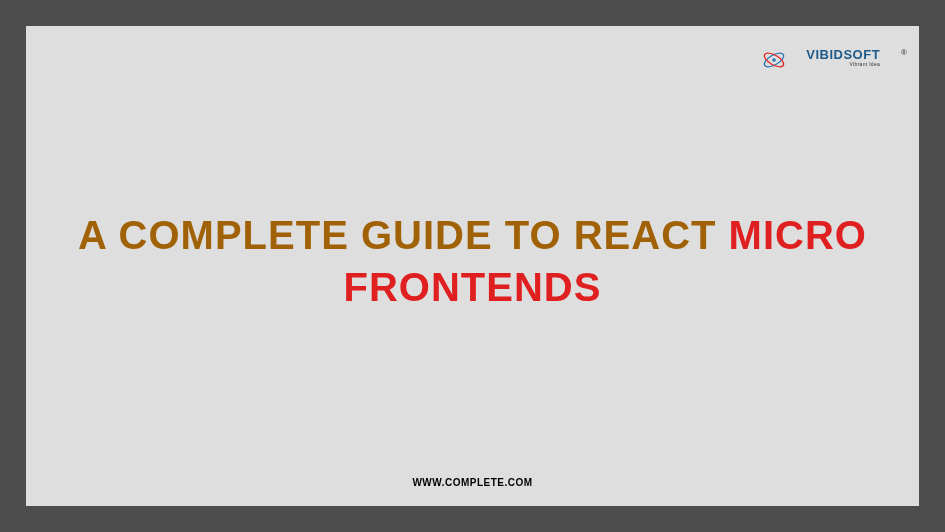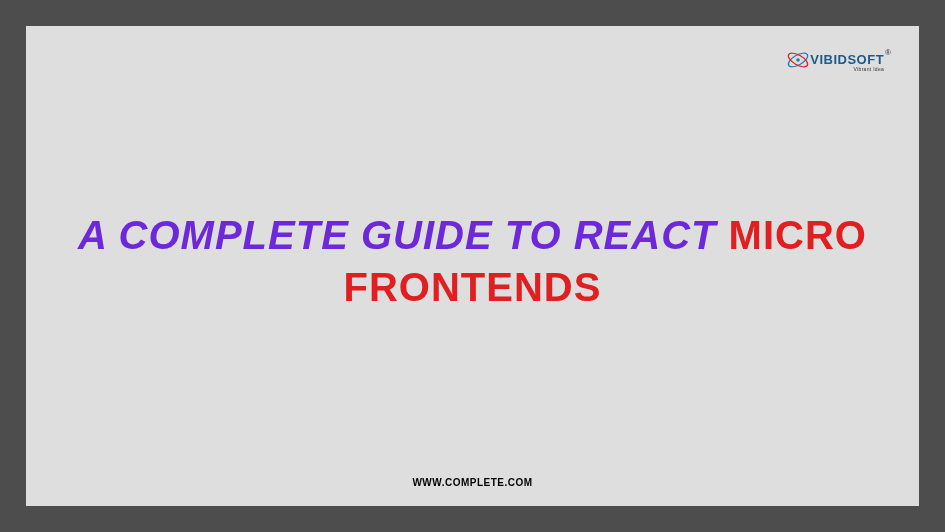--- a/index.html
+++ b/index.html
@@ -20,24 +20,24 @@
       background: #dedede;
       position: relative;
       display: flex;
       flex-direction: column;
       align-items: center;
       justify-content: center;
     }
     .logo {
       position: absolute;
       top: 22px;
-      right: 28px;
+      right: 12px;
       display: flex;
-      align-items: flex-end;
-      gap: 0;
+      align-items: flex-start;
+      gap: 20px;
     }
     .logo-icon {
       width: 24px;
       height: 24px;
     }
     .logo-text-wrap {
       display: flex;
       flex-direction: column;
       line-height: 1;
     }
@@ -66,22 +66,21 @@
       text-align: center;
       font-weight: 900;
       font-size: 40px;
       letter-spacing: 1px;
       line-height: 1.3;
       font-family: 'Arial Black', Impact, sans-serif;
       font-stretch: condensed;
       margin-top: -10px;
     }
     .title-blue {
-      color: #6d28d9;
-      font-style: italic;
+      color: #a16207;
     }
     .title-red {
       color: #e02020;
     }
     .footer {
       position: absolute;
       bottom: 18px;
       left: 0;
       right: 0;
       text-align: center;

